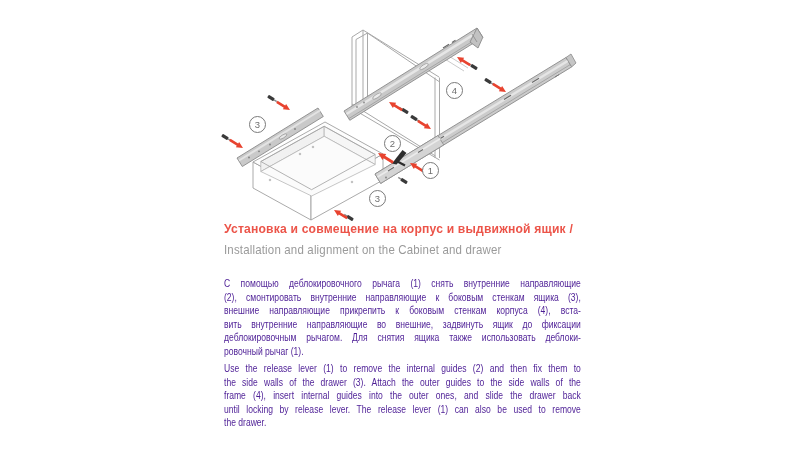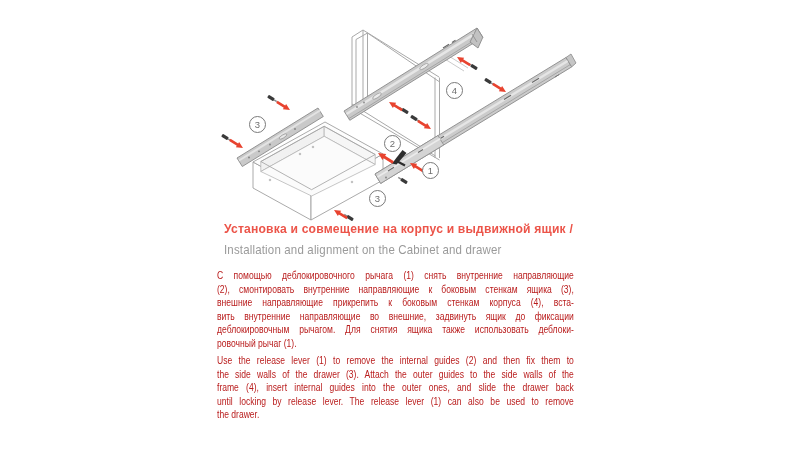--- a/index.html
+++ b/index.html
@@ -5,21 +5,21 @@
   html,body{margin:0;padding:0;background:#ffffff;}
   .page{position:relative;width:800px;height:450px;background:#ffffff;overflow:hidden;
         font-family:"Liberation Sans",sans-serif;}
   svg{position:absolute;left:0;top:0;}
   .callout{position:absolute;width:15px;height:15px;border:1px solid #7a7a7a;border-radius:50%;
            background:#fff;color:#6f6f6f;font-size:9.5px;line-height:15px;text-align:center;}
   .h-ru{position:absolute;left:224px;top:221px;color:#ec5449;font-size:13.2px;font-weight:700;
         letter-spacing:.2px;transform:scaleX(.92);transform-origin:0 0;white-space:nowrap;}
   .h-en{position:absolute;left:224px;top:242px;color:#9a9a9a;font-size:13.2px;font-weight:400;
         letter-spacing:.2px;transform:scaleX(.87);transform-origin:0 0;white-space:nowrap;}
-  .para{position:absolute;left:217px;color:#b91c1c;}
+  .para{position:absolute;left:224px;color:#4c1d95;margin-top:8px;}
   .p-ru{top:269px;}
   .p-en{top:354px;}
   .tl{width:450px;height:13.5px;line-height:13.5px;font-size:10.8px;
       transform:scaleX(.793);transform-origin:0 0;
       text-align:justify;text-align-last:justify;white-space:nowrap;}
   .tl.end{text-align-last:left;}
 </style>
 </head>
 <body>
 

